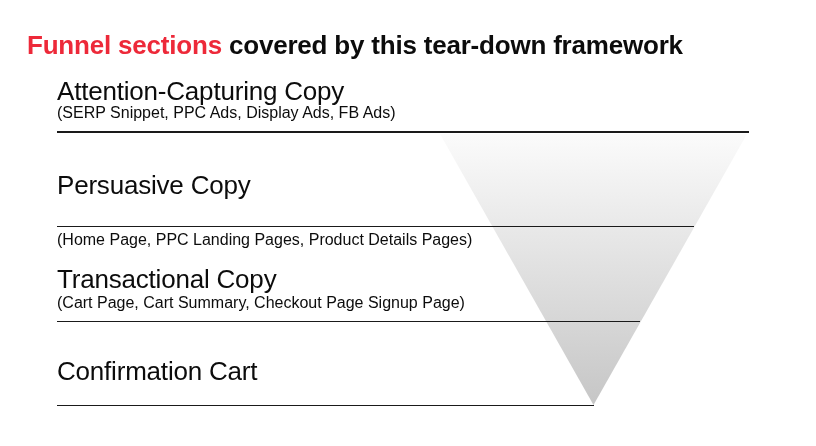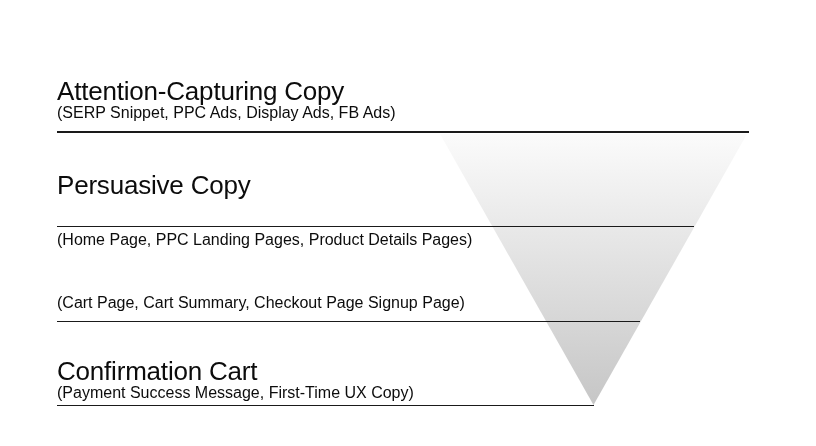--- a/index.html
+++ b/index.html
@@ -72,39 +72,40 @@
   .s1-heading{top:78px;}  .s1-subtitle{top:104px;}  .s1-line{top:131px;width:692px;}
   .s2-heading{top:172px;} .s2-subtitle{top:199px;margin-top:32px;}  .s2-line{top:226px;width:637px;}
   .s3-heading{top:266px;} .s3-subtitle{top:294px;}  .s3-line{top:321px;width:583px;}
   .s4-heading{top:358px;} .s4-subtitle{top:384px;}  .s4-line{top:405px;width:537px;}
 </style>
 </head>
 <body>
 
 <div class="canvas">
 
+  <h1 class="page-title"><span class="hl">Funnel sections</span><span> covered by this tear-down framework</span></h1>
 
   <svg class="funnel-svg" viewBox="0 0 307 271" preserveAspectRatio="none" aria-hidden="true">
     <defs>
       <linearGradient id="funnelGrad" x1="0" y1="0" x2="0" y2="1">
         <stop offset="0" stop-color="#fbfbfb"></stop>
         <stop offset="1" stop-color="#c6c6c6"></stop>
       </linearGradient>
     </defs>
     <polygon points="0,0 307,0 153.5,271" fill="url(#funnelGrad)"></polygon>
   </svg>
 
   <div class="section-heading s1-heading">Attention-Capturing Copy</div>
   <div class="section-subtitle s1-subtitle">(SERP Snippet, PPC Ads, Display Ads, FB Ads)</div>
   <div class="divider first s1-line"></div>
 
   <div class="section-heading s2-heading">Persuasive Copy</div>
   <div class="section-subtitle s2-subtitle">(Home Page, PPC Landing Pages, Product Details Pages)</div>
   <div class="divider s2-line"></div>
 
+  <div class="section-heading s3-heading">Transactional Copy</div>
   <div class="section-subtitle s3-subtitle">(Cart Page, Cart Summary, Checkout Page Signup Page)</div>
   <div class="divider s3-line"></div>
 
   <div class="section-heading s4-heading">Confirmation Cart</div>
-  <div class="section-subtitle s4-subtitle">(Payment Success Message, First-Time UX Copy)</div>
   <div class="divider s4-line"></div>
 
 </div>
 
 </body></html>

